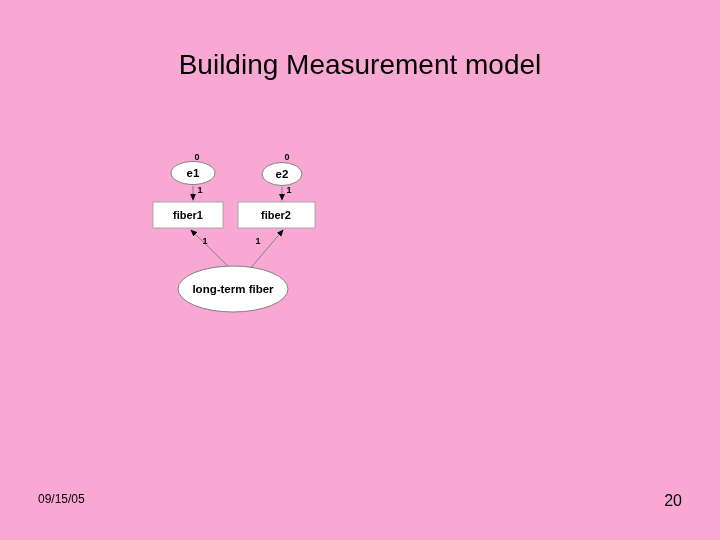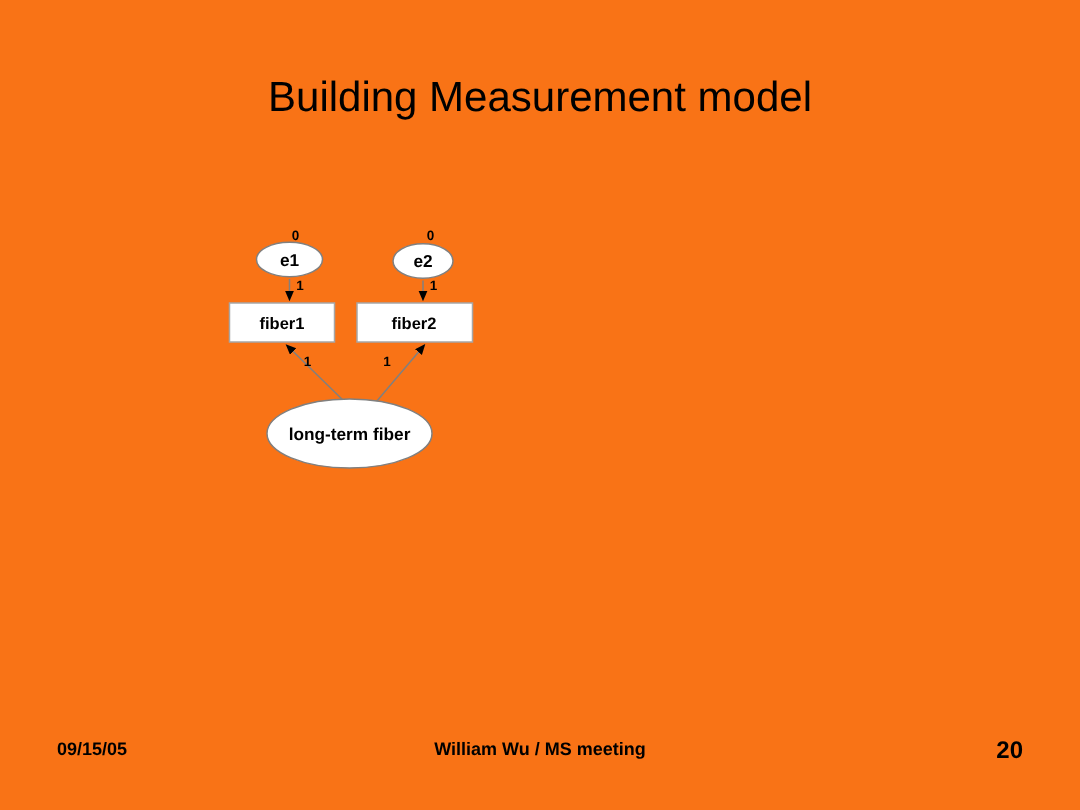--- a/index.html
+++ b/index.html
@@ -12,21 +12,21 @@
     background: #ffffff;
     font-family: "Liberation Sans", sans-serif;
     overflow: hidden;
     position: relative;
   }
   .slide {
     position: absolute;
     left: 0; top: 0;
     width: 720px;
     height: 540px;
-    background: #f97316;
+    background: #f9a8d4;
   }
   .slide-title {
     position: absolute;
     left: 40px;
     top: 48px;
     width: 640px;
     text-align: center;
     font-size: 28px;
     line-height: 34px;
     color: #000000;
@@ -42,21 +42,20 @@
   }
   .diagram-svg {
     display: block;
   }
   .footer {
     position: absolute;
     left: 0;
     top: 492px;
     width: 720px;
     height: 24px;
-    font-weight: bold;
   }
   .footer-date {
     position: absolute;
     left: 38px;
     top: 0;
     font-size: 12px;
     color: #000000;
     white-space: nowrap;
   }
   .footer-center {
@@ -145,17 +144,16 @@
       <text class="edge-label" x="118" y="106" text-anchor="middle">1</text>
 
       <ellipse cx="93" cy="151" rx="55" ry="23" fill="#ffffff" stroke="#808080" stroke-width="1"></ellipse>
       <text class="ellipse-label" x="93" y="155" text-anchor="middle">long-term fiber</text>
 
     </svg>
   </div>
 
   <div class="footer">
     <span class="footer-date">09/15/05</span>
-    <span class="footer-center">William Wu / MS meeting</span>
     <span class="footer-page">20</span>
   </div>
 
 </div>
 
 </body></html>

